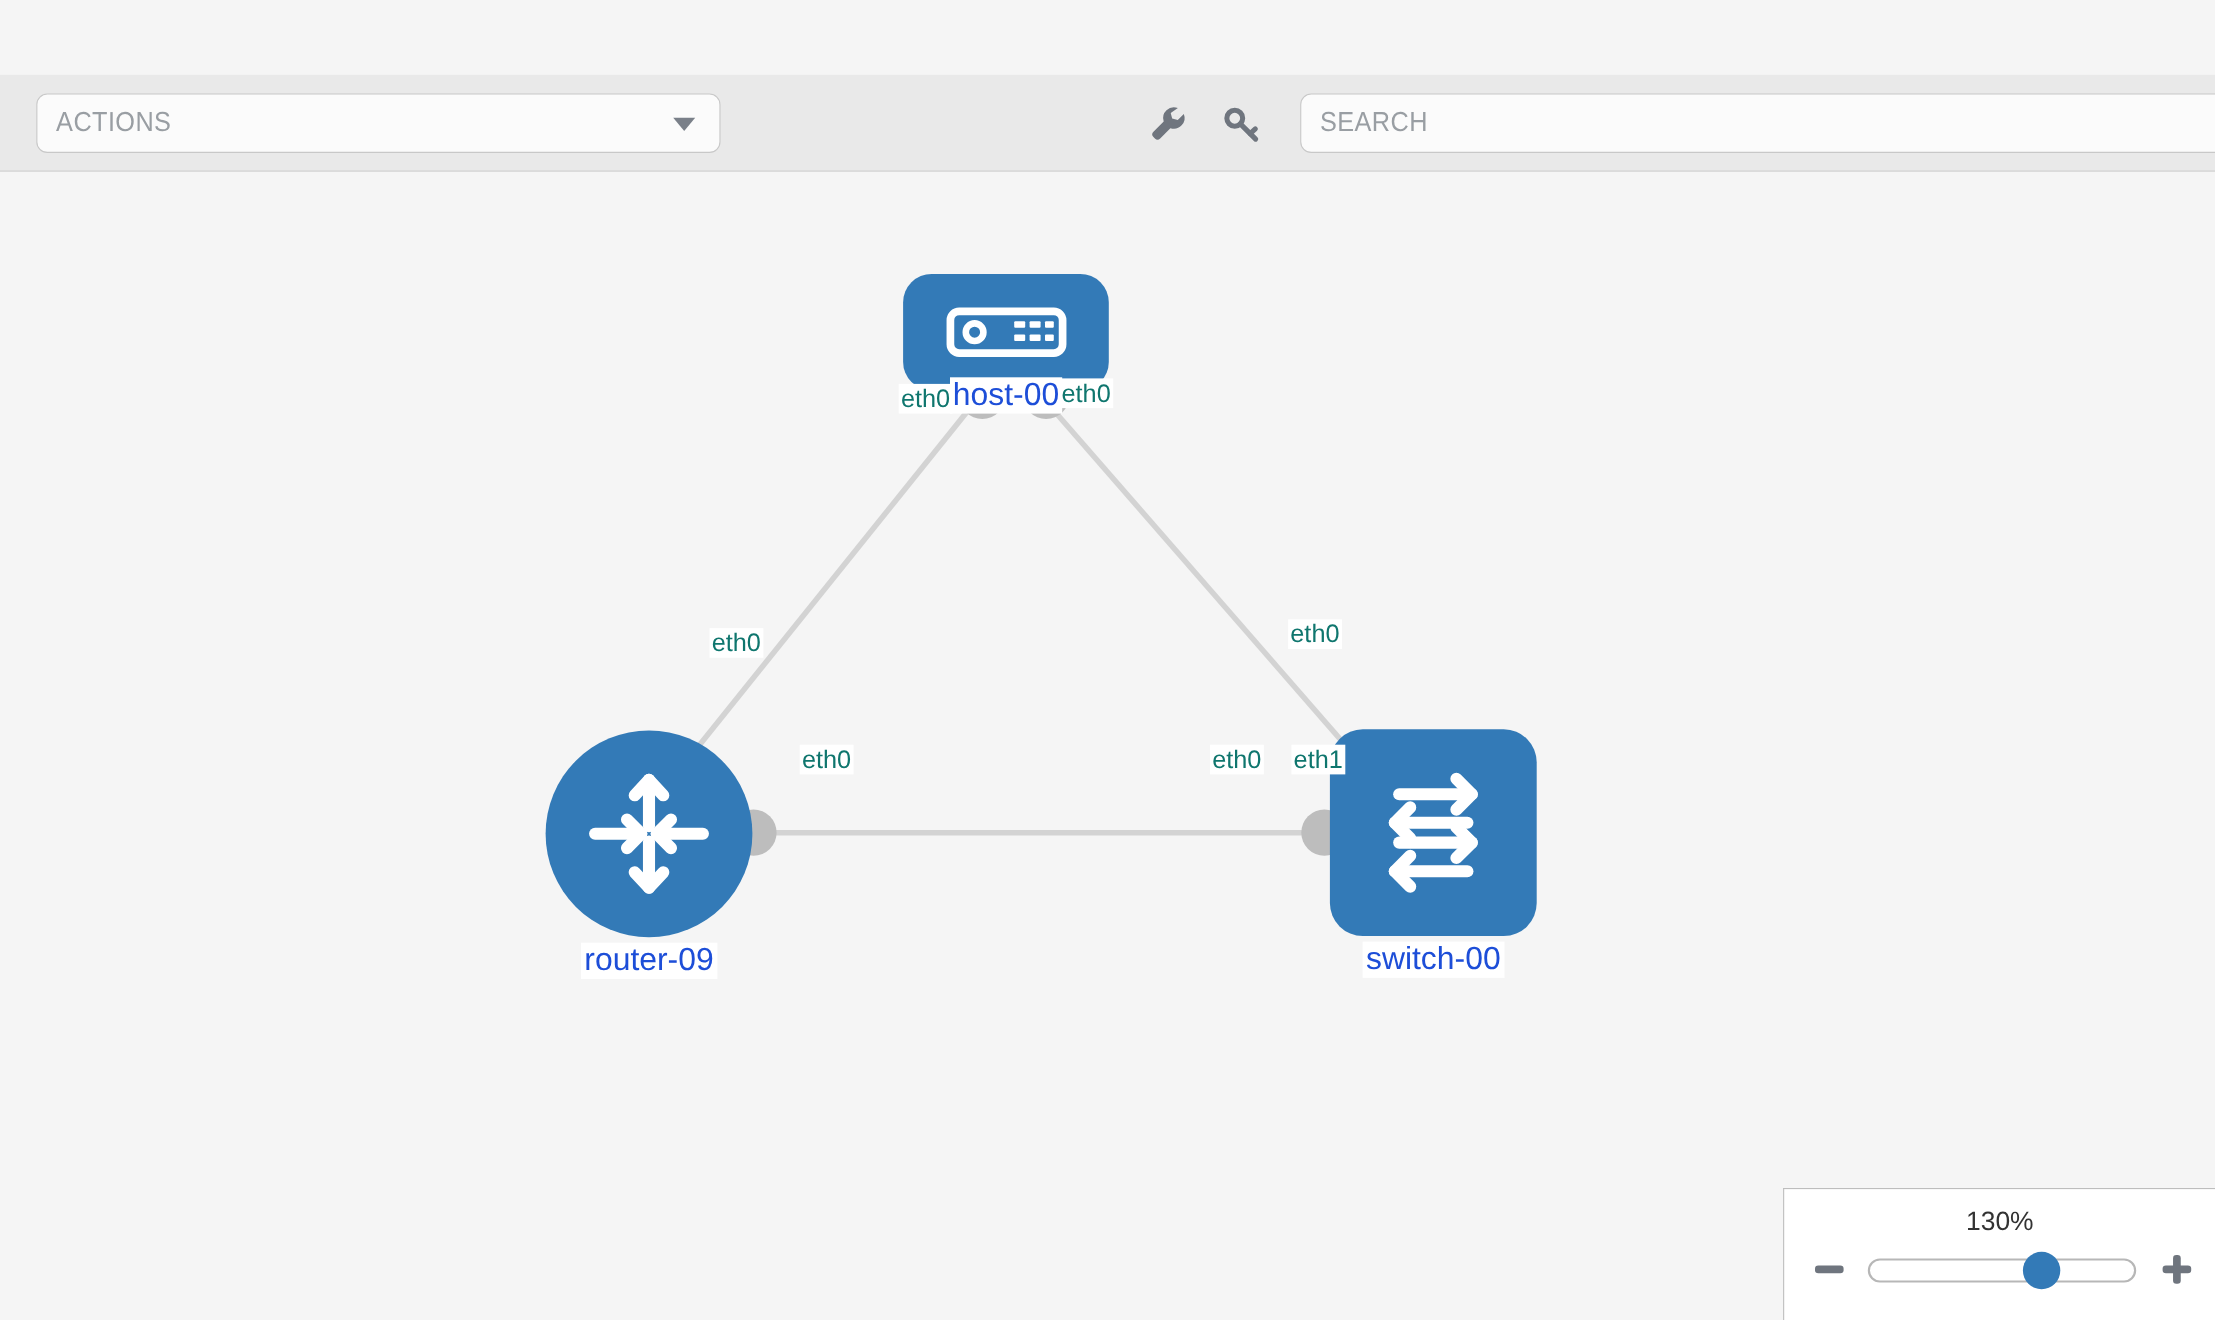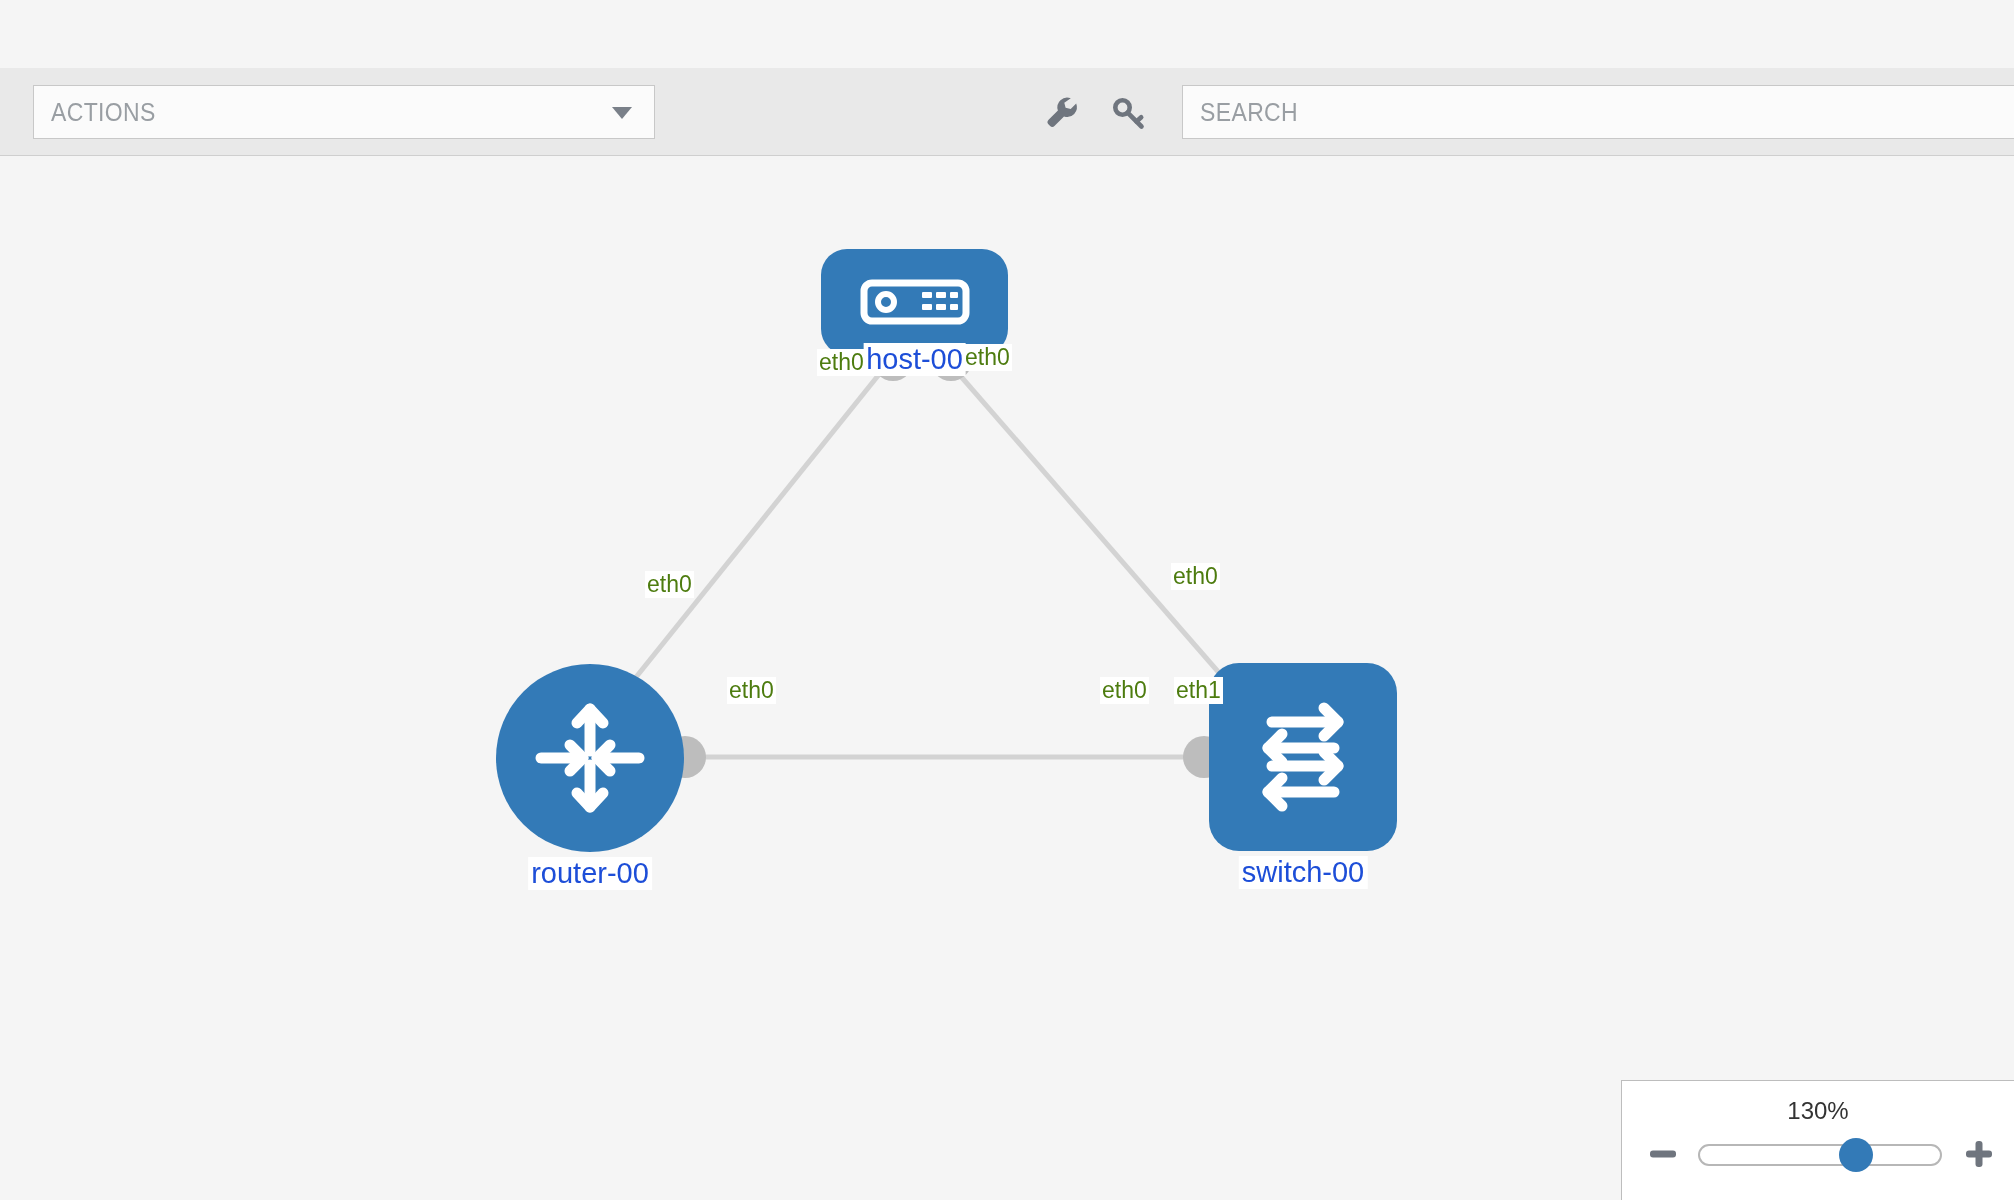--- a/index.html
+++ b/index.html
@@ -61,21 +61,21 @@
     height: 88px;
     background: #e9e9e9;
     border-bottom: 1px solid #cfcfcf;
     box-sizing: border-box;
   }
 
   .select-box {
     position: absolute;
     background: #fbfbfb;
     border: 1px solid #c8c8c8;
-    border-radius: 0;
+    border-radius: 10px;
     box-sizing: border-box;
     cursor: pointer;
   }
   .select-label {
     position: absolute;
     left: 17px;
     top: 50%;
     transform: translateY(-50%) scaleX(0.92);
     transform-origin: left center;
     font-size: 25px;
@@ -169,21 +169,21 @@
     left: 0; top: 0;
     width: 188px; height: 188px;
     border-radius: 30px;
   }
   #node-switch { left: 1209px; top: 506px; width: 188px; }
   #node-switch .node-label { top: 193px; }
 
   .edge-label {
     position: absolute;
     font-size: 23px;
-    color: #4d7c0f;
+    color: #0f766e;
     background: #ffffff;
     white-space: nowrap;
     padding: 0 2px;
   }
 
   
   .zoom-panel {
     position: absolute;
     left: 1621px;
     top: 1080px;
@@ -322,21 +322,21 @@
             <path d="M52 100 L65 114 L78 100"></path>
 
             <path d="M16 65 L58 65"></path>
             <path d="M45 52 L58 65 L45 78"></path>
 
             <path d="M114 65 L72 65"></path>
             <path d="M85 52 L72 65 L85 78"></path>
           </g>
         </svg>
       </div>
-      <div class="node-label">router-00</div>
+      <div class="node-label">router-09</div>
     </div>
 
     <div class="node" id="node-switch">
       <div class="node-shape">
         <svg width="130" height="130" viewBox="0 0 130 130" aria-hidden="true">
           <g stroke="#ffffff" stroke-width="11" stroke-linecap="round" stroke-linejoin="round" fill="none">
 
             <path d="M34 30 L100 30"></path>
             <path d="M86 16 L100 30 L86 44"></path>
 

